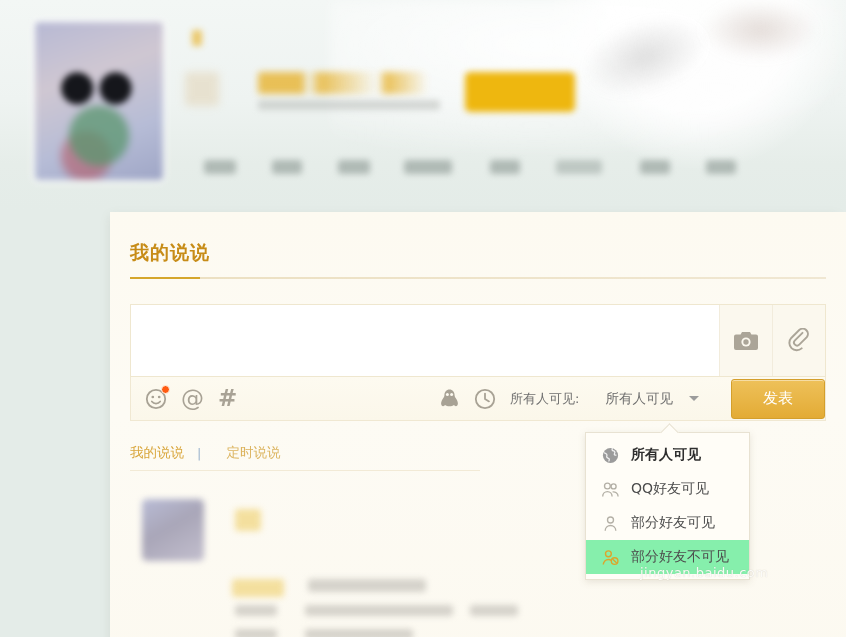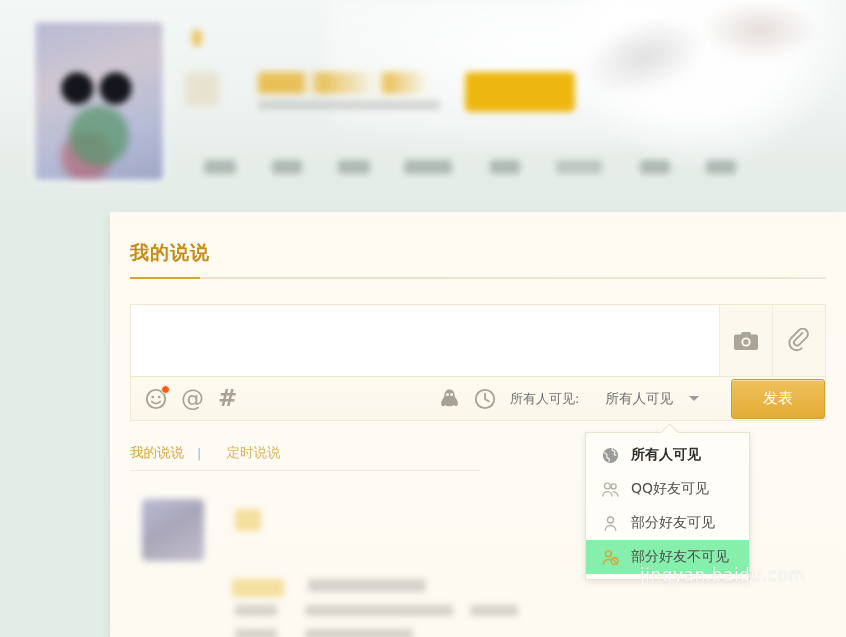--- a/index.html
+++ b/index.html
@@ -143,21 +143,21 @@
     font-size:14px;color:#4d4d4d;box-sizing:border-box;
   }
   .dd-item.bold{font-weight:bold;color:#2e2e2e;}
   .dd-item.hl{background:#86efac;}
   .dd-ico{width:20px;height:20px;display:flex;align-items:center;justify-content:center;line-height:0;}
 
   
   .wm{position:absolute;left:640px;top:560px;width:206px;height:62px;z-index:40;pointer-events:none;}
   .wm-main{font-size:33px;font-weight:bold;color:rgba(255,255,255,.9);
     text-shadow:0 0 1px rgba(150,140,110,.55);letter-spacing:-1px;line-height:1;}
-  .wm-sub{font-size:17px;color:rgba(255,255,255,.92);letter-spacing:.5px;margin-top:5px;
+  .wm-sub{font-size:13px;color:rgba(255,255,255,.92);letter-spacing:.5px;margin-top:5px;
     text-shadow:0 0 1px rgba(150,140,110,.45);}
   .wm-paw{display:inline-block;width:15px;height:15px;border-radius:50%;
     background:rgba(255,255,255,.9);vertical-align:middle;margin:0 1px;}
 </style>
 </head>
 <body>
 
 <div class="stage">
 
   <div class="header-zone">

